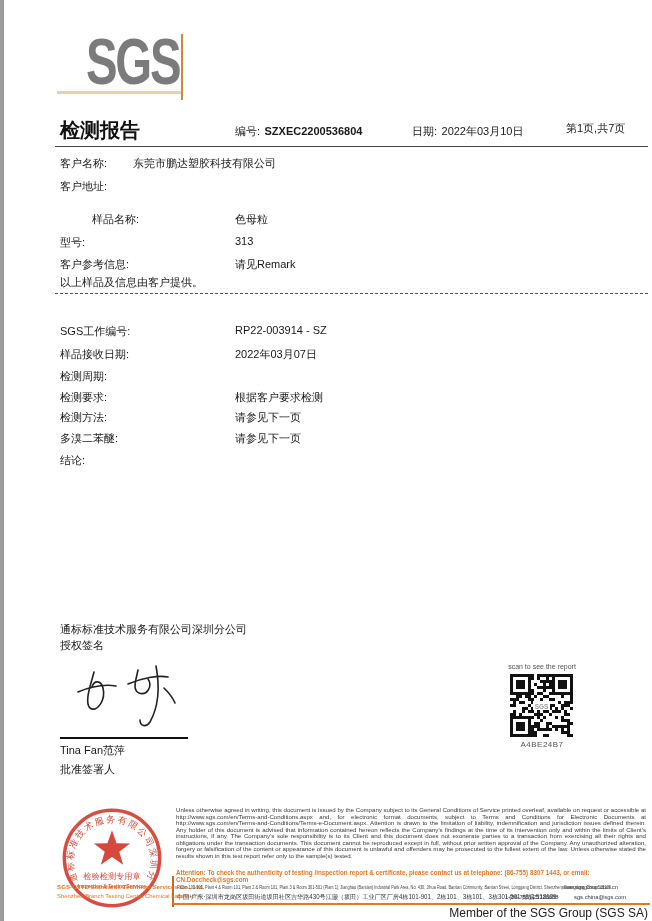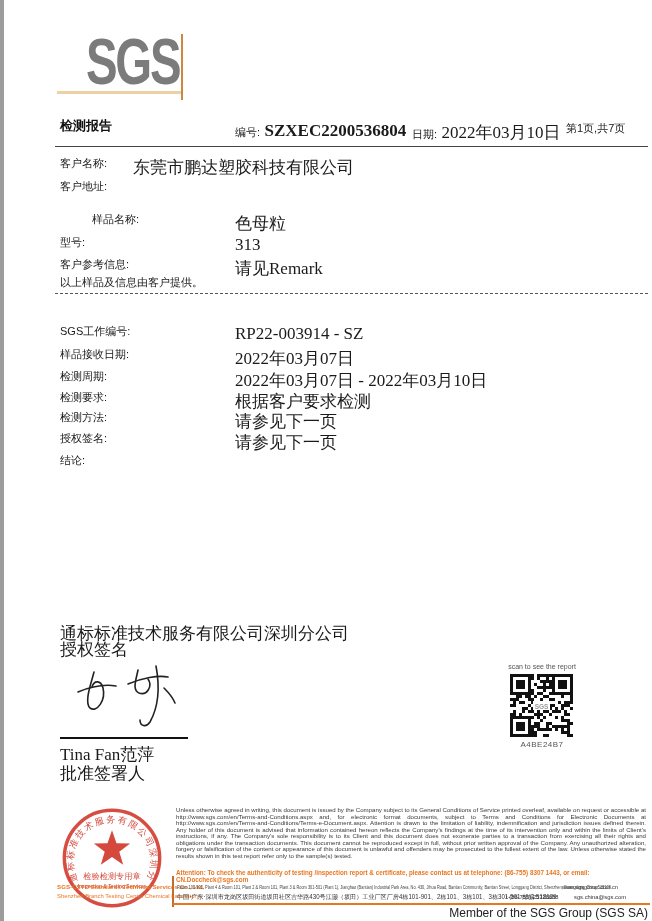--- a/index.html
+++ b/index.html
@@ -1,26 +1,26 @@
 <!DOCTYPE html>
 <html><head>
 <meta charset="utf-8">
 <style>
   html,body{margin:0;padding:0;background:#ffffff;}
   body{font-family:"Liberation Sans","DejaVu Sans",sans-serif;color:#1a1a1a;}
   #page{position:relative;width:652px;height:921px;background:#fff;overflow:hidden;}
   .abs{position:absolute;}
   .lbl{font-size:11px;color:#1a1a1a;white-space:nowrap;}
-  .val{font-size:17px;color:#1a1a1a;white-space:nowrap;font-family:Liberation Serif, serif;}
+  .val{font-size:11px;color:#1a1a1a;white-space:nowrap;}
   .edge-strip{left:0;top:0;width:4px;height:921px;background:#9c9c9c;}
   .logo-text{left:86px;top:30px;font-size:64px;font-weight:bold;color:#7b7b7b;
              letter-spacing:-3px;transform:scaleX(0.74);transform-origin:left top;line-height:1;}
   .logo-hline{left:57px;top:91px;width:126px;height:2.5px;background:#eed0a7;}
   .logo-vline{left:181px;top:34px;width:2px;height:66px;background:#cd8840;}
-  .report-title{left:60px;top:117px;font-size:13px;font-weight:bold;color:#111;}
+  .report-title{left:60px;top:117px;font-size:20px;font-weight:bold;color:#111;}
   .hdr-line{left:55px;top:146px;width:593px;height:1px;background:#444;}
   .dashed-sep{left:55px;top:293px;width:593px;border-top:1px dashed #555;}
   .concl-text{left:235px;top:452px;width:414px;font-size:11px;line-height:17.5px;
               color:#1a1a1a;text-align:justify;}
   .sig-underline{left:60px;top:737px;width:128px;height:1.5px;background:#111;}
   .qr-caption{left:494px;top:663px;width:96px;text-align:center;font-size:7px;color:#555;}
   .qr-code-text{left:494px;top:740px;width:96px;text-align:center;font-size:8px;color:#555;letter-spacing:0.5px;}
   .disclaimer{left:176px;top:807px;width:470px;font-size:6.1px;line-height:6.5px;
               color:#3a3a3a;text-align:justify;}
   .attention{left:176px;top:869px;width:470px;font-size:6.3px;line-height:7px;
@@ -74,26 +74,25 @@
   <div class="abs val" style="left:235px;top:257px;">请见Remark</div>
   <div class="abs lbl" style="left:60px;top:275px;">以上样品及信息由客户提供。</div>
 
   <div class="abs dashed-sep"></div>
 
   <div class="abs lbl" style="left:60px;top:324px;">SGS工作编号:</div>
   <div class="abs val" style="left:235px;top:324px;">RP22-003914 - SZ</div>
   <div class="abs lbl" style="left:60px;top:347px;">样品接收日期:</div>
   <div class="abs val" style="left:235px;top:347px;">2022年03月07日</div>
   <div class="abs lbl" style="left:60px;top:369px;">检测周期:</div>
-  <div class="abs val" style="left:235px;top:369px;">2022年03月07日 - 2022年03月10日</div>
   <div class="abs lbl" style="left:60px;top:390px;">检测要求:</div>
   <div class="abs val" style="left:235px;top:390px;">根据客户要求检测</div>
   <div class="abs lbl" style="left:60px;top:410px;">检测方法:</div>
   <div class="abs val" style="left:235px;top:410px;">请参见下一页</div>
-  <div class="abs lbl" style="left:60px;top:431px;">授权签名:</div>
+  <div class="abs lbl" style="left:60px;top:431px;">多溴二苯醚:</div>
   <div class="abs val" style="left:235px;top:431px;">请参见下一页</div>
 
   <div class="abs lbl" style="left:60px;top:453px;">结论:</div>
 
   <div class="abs val" style="left:60px;top:622px;">通标标准技术服务有限公司深圳分公司</div>
   <div class="abs val" style="left:60px;top:638px;">授权签名</div>
   <svg class="abs" style="left:70px;top:660px;" width="130" height="75" viewBox="0 0 130 75">
     <g fill="none" stroke="#222" stroke-width="1.6" stroke-linecap="round">
       <path d="M8,32 C20,27 34,24 46,26"></path>
       <path d="M24,12 C21,24 14,42 20,48 C27,53 36,40 33,28 C31,20 24,20 22,27"></path>

